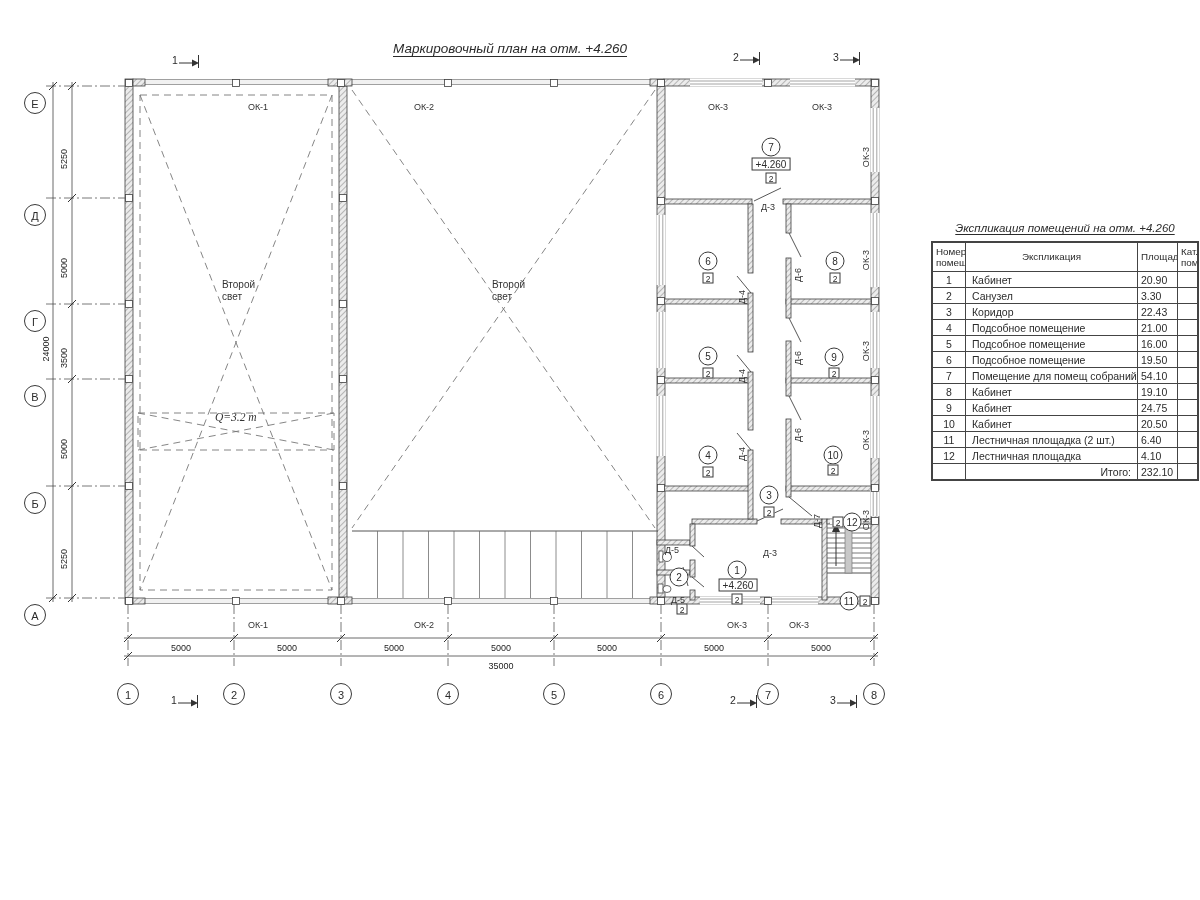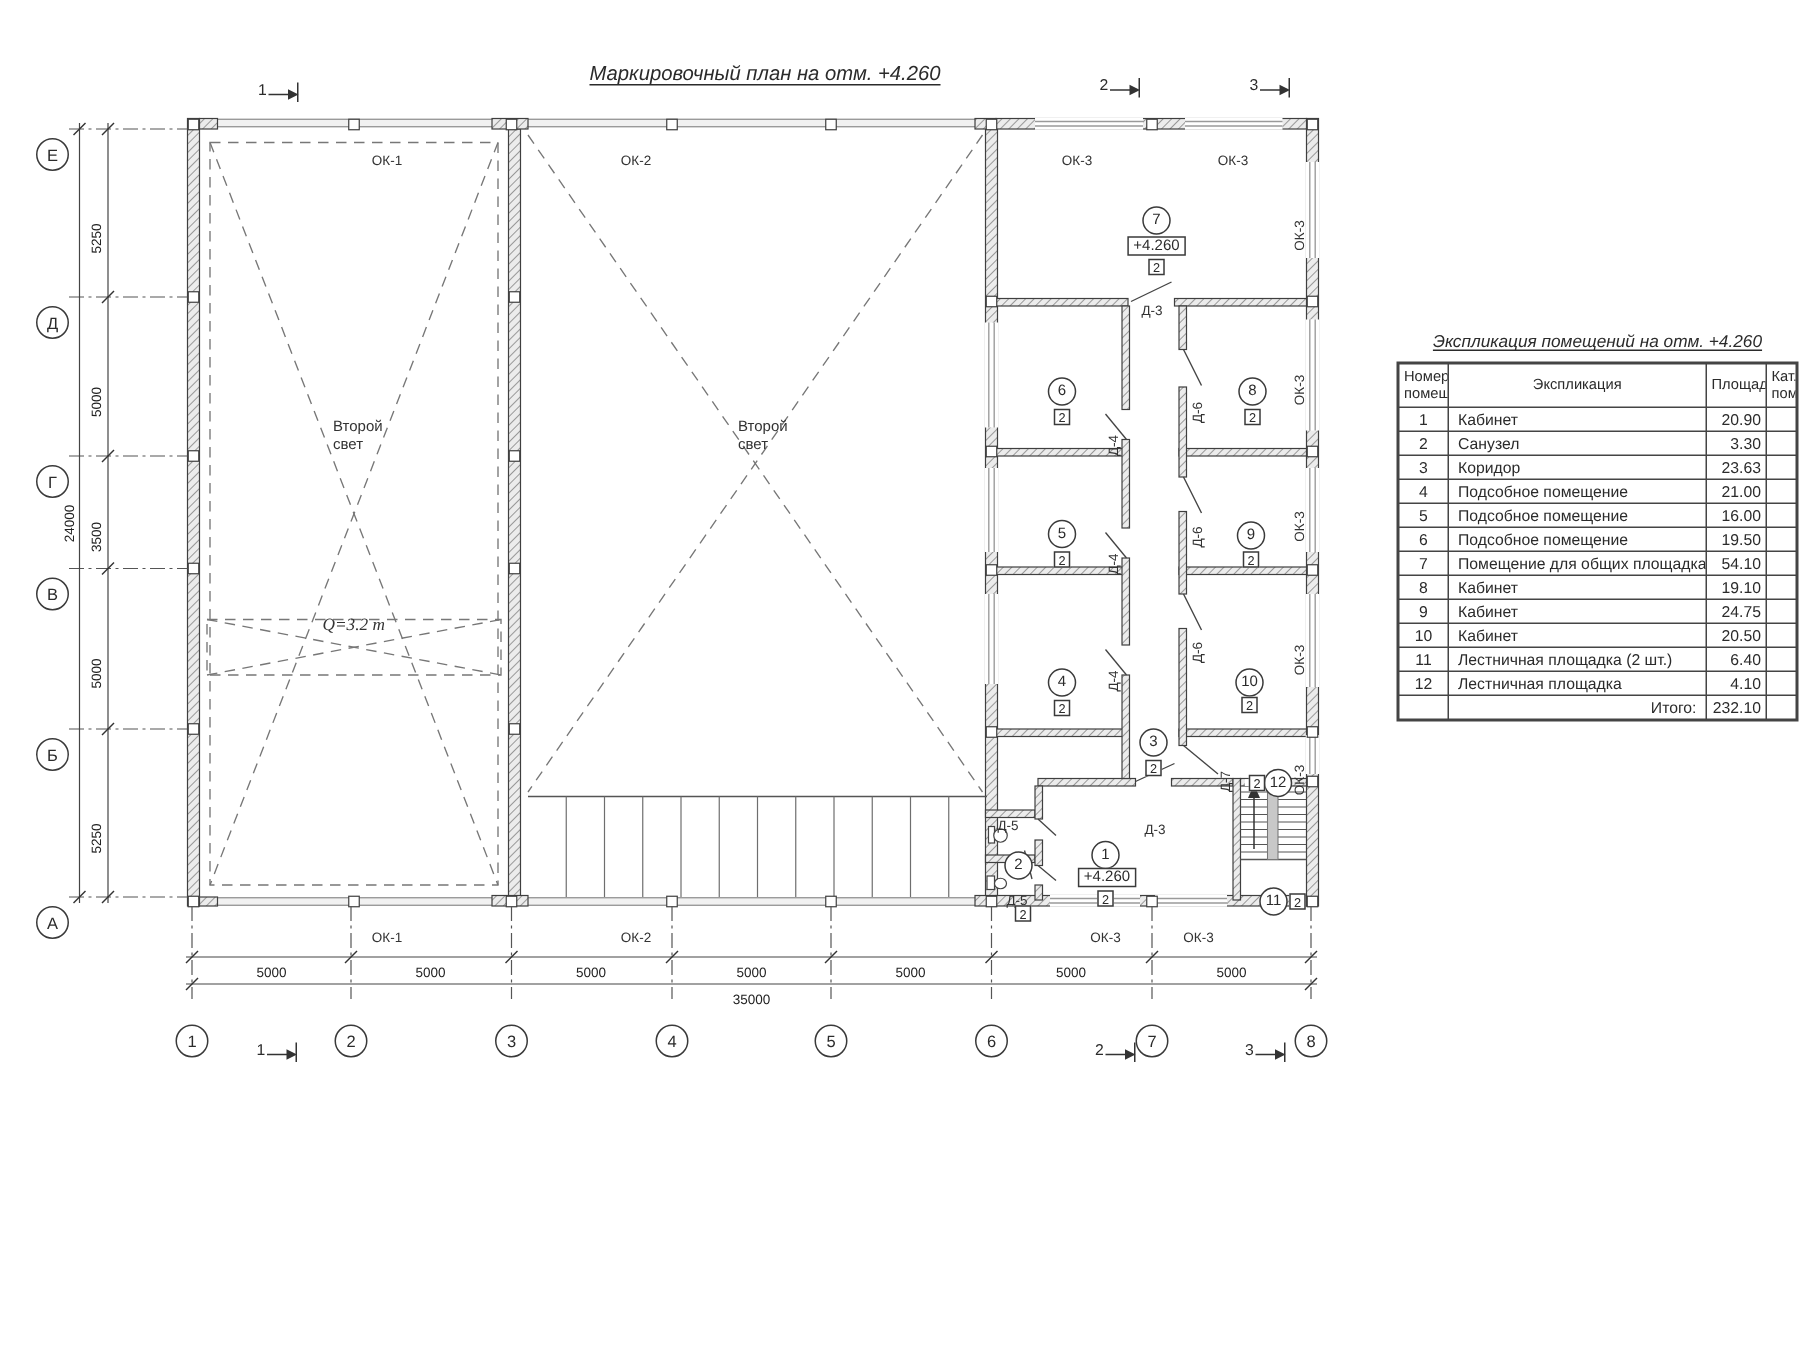--- a/index.html
+++ b/index.html
@@ -20,21 +20,21 @@
   .sect{position:absolute;display:flex;align-items:flex-end;gap:0;}
   .sect .num{font-size:10.5px;margin-bottom:3px;}
   
   #schedule{position:absolute;left:932px;top:222px;width:266px;}
   #schedule .t-title{font-style:italic;font-size:11.5px;text-decoration:underline;text-underline-offset:2px;text-align:center;margin-bottom:8px;white-space:nowrap;}
   table.sched{border-collapse:collapse;table-layout:fixed;width:265px;font-size:10.5px;}
   table.sched td,table.sched th{border:1px solid #444;padding:0 3px;height:15px;font-weight:normal;overflow:hidden;white-space:nowrap;}
   table.sched th{font-size:9.8px;white-space:pre-line;line-height:1.15;height:28px;text-align:center;}
   table.sched td.c-num{text-align:center;}
   table.sched td.c-name{text-align:left;padding-left:6px;}
-  table.sched td.c-area{text-align:right;}
+  table.sched td.c-area{text-align:left;}
   table.sched td.total-lab{text-align:right;padding-right:6px;}
   table.sched{outline:1px solid #444;}
 </style>
 </head>
 <body>
 
 <div id="plan">
   <svg id="plan-svg" width="1200" height="900">
     <defs>
       <pattern id="h" patternUnits="userSpaceOnUse" width="4" height="4" patternTransform="rotate(45)">
@@ -423,21 +423,21 @@
         </tr>
         <tr>
           <td class="c-num">2</td>
           <td class="c-name">Санузел</td>
           <td class="c-area">3.30</td>
           <td class="c-cat"></td>
         </tr>
         <tr>
           <td class="c-num">3</td>
           <td class="c-name">Коридор</td>
-          <td class="c-area">23.63</td>
+          <td class="c-area">22.43</td>
           <td class="c-cat"></td>
         </tr>
         <tr>
           <td class="c-num">4</td>
           <td class="c-name">Подсобное помещение</td>
           <td class="c-area">21.00</td>
           <td class="c-cat"></td>
         </tr>
         <tr>
           <td class="c-num">5</td>
@@ -446,21 +446,21 @@
           <td class="c-cat"></td>
         </tr>
         <tr>
           <td class="c-num">6</td>
           <td class="c-name">Подсобное помещение</td>
           <td class="c-area">19.50</td>
           <td class="c-cat"></td>
         </tr>
         <tr>
           <td class="c-num">7</td>
-          <td class="c-name">Помещение для общих площадка</td>
+          <td class="c-name">Помещение для помещ собраний</td>
           <td class="c-area">54.10</td>
           <td class="c-cat"></td>
         </tr>
         <tr>
           <td class="c-num">8</td>
           <td class="c-name">Кабинет</td>
           <td class="c-area">19.10</td>
           <td class="c-cat"></td>
         </tr>
         <tr>

